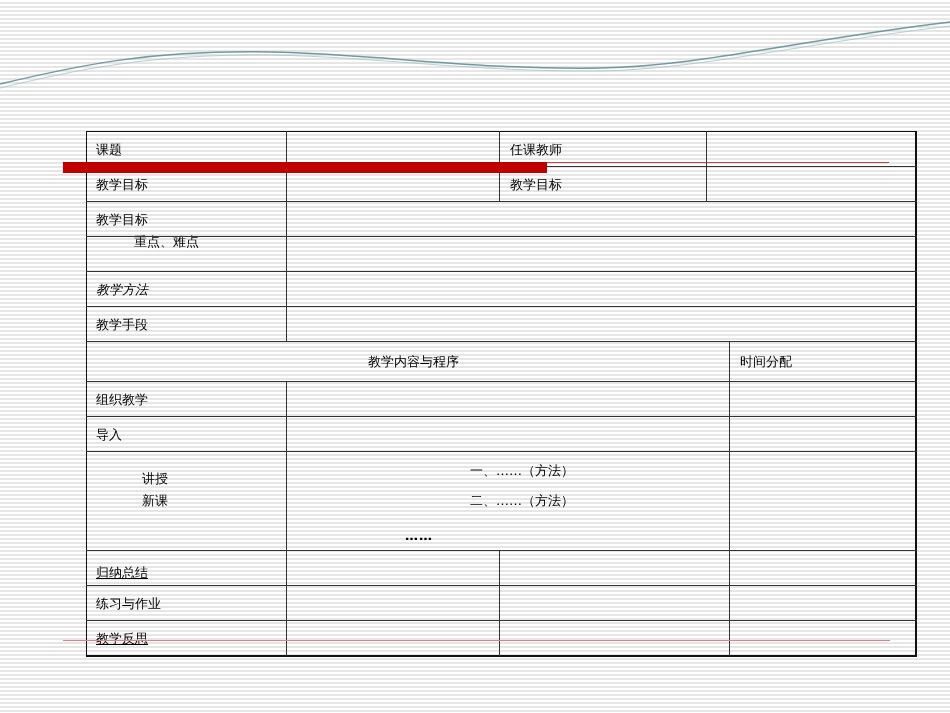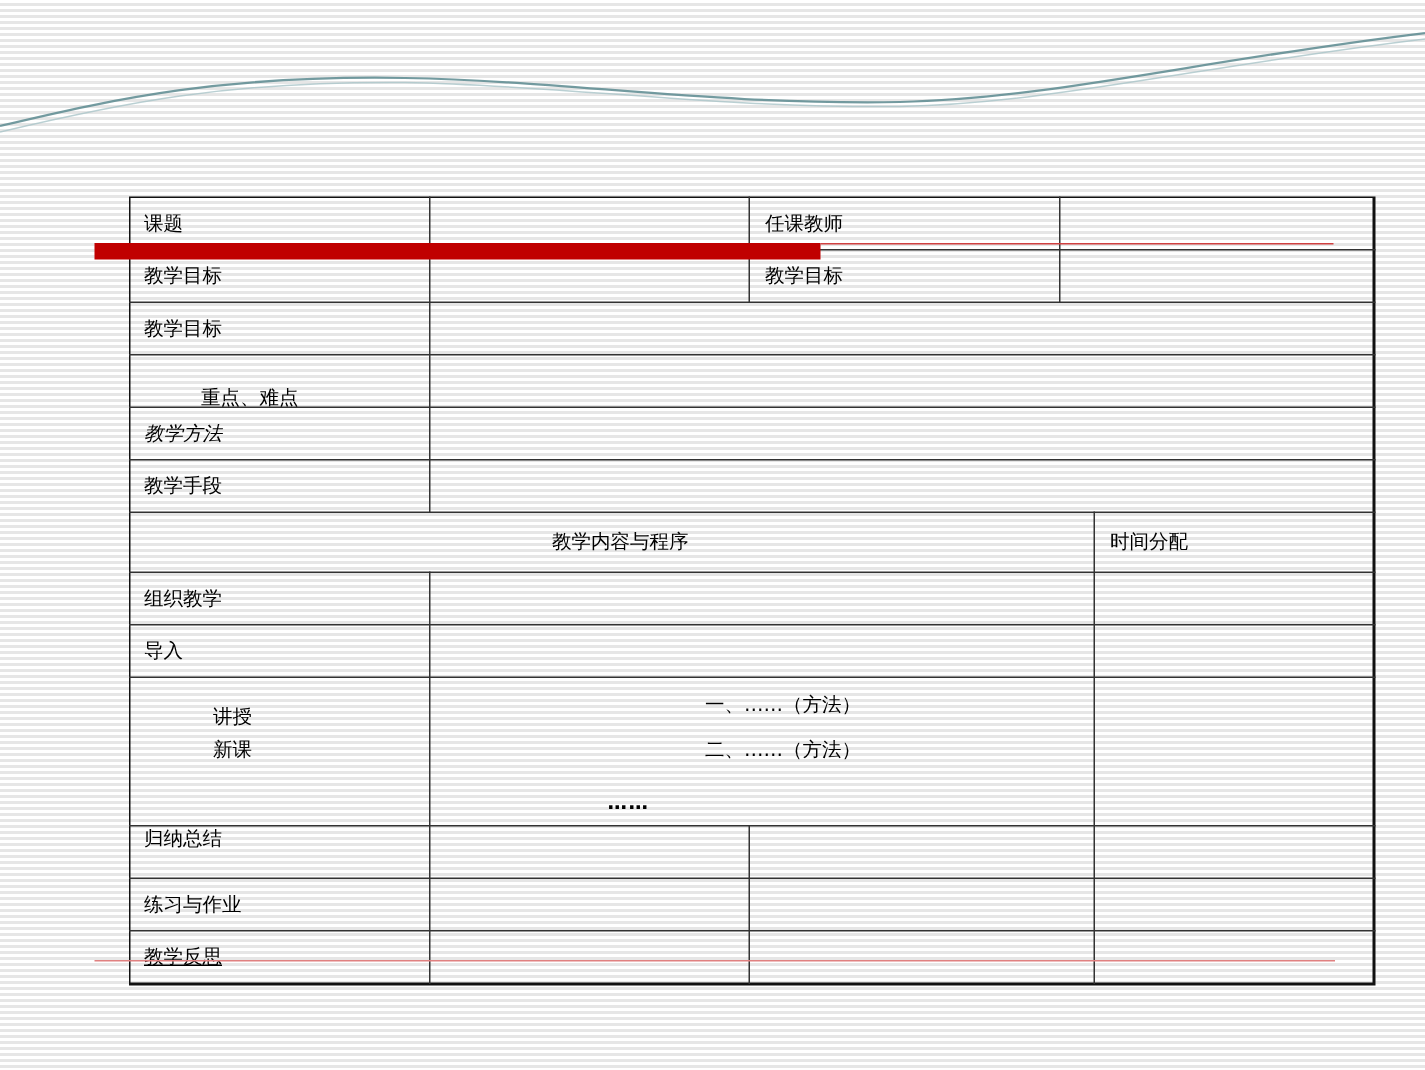--- a/index.html
+++ b/index.html
@@ -62,21 +62,21 @@
   <div class="cell" style="left:500px;top:132px;width:206px;height:35px;">任课教师</div>
   <div class="cell" style="left:707px;top:132px;width:208px;height:35px;"></div>
 
   <div class="cell" style="left:86px;top:167px;width:200px;height:35px;">教学目标</div>
   <div class="cell" style="left:287px;top:167px;width:212px;height:35px;"></div>
   <div class="cell" style="left:500px;top:167px;width:206px;height:35px;">教学目标</div>
   <div class="cell" style="left:707px;top:167px;width:208px;height:35px;"></div>
 
   <div class="cell" style="left:86px;top:202px;width:200px;height:35px;">教学目标</div>
   <div class="cell" style="left:287px;top:202px;width:628px;height:35px;"></div>
-  <div class="cell" style="left:86px;top:248px;width:200px;height:35px;padding-left:48px;">重点、难点</div>
+  <div class="cell" style="left:86px;top:224px;width:200px;height:35px;padding-left:48px;">重点、难点</div>
   <div class="cell" style="left:287px;top:237px;width:628px;height:35px;"></div>
   <div class="cell" style="left:86px;top:272px;width:200px;height:35px;font-style:italic;">教学方法</div>
   <div class="cell" style="left:287px;top:272px;width:628px;height:35px;"></div>
   <div class="cell" style="left:86px;top:307px;width:200px;height:35px;">教学手段</div>
   <div class="cell" style="left:287px;top:307px;width:628px;height:35px;"></div>
 
   <div class="cell center" style="left:86px;top:342px;width:643px;height:40px;">教学内容与程序</div>
   <div class="cell" style="left:730px;top:342px;width:185px;height:40px;">时间分配</div>
 
   <div class="cell" style="left:86px;top:382px;width:200px;height:35px;">组织教学</div>
@@ -86,21 +86,21 @@
   <div class="cell" style="left:287px;top:417px;width:442px;height:35px;"></div>
   <div class="cell" style="left:730px;top:417px;width:185px;height:35px;"></div>
 
   <div class="cell" style="left:142px;top:459px;width:120px;height:40px;padding-left:0;">讲授</div>
   <div class="cell" style="left:142px;top:489px;width:120px;height:24px;padding-left:0;">新课</div>
   <div class="cell" style="left:470px;top:459px;width:220px;height:24px;padding-left:0;">一、……（方法）</div>
   <div class="cell" style="left:470px;top:489px;width:220px;height:24px;padding-left:0;">二、……（方法）</div>
   <div class="cell dots" style="left:405px;top:524px;width:60px;height:24px;padding-left:0;">……</div>
   <div class="cell" style="left:730px;top:452px;width:185px;height:98px;"></div>
 
-  <div class="cell" style="left:86px;top:551px;width:200px;height:18px;">归纳总结</div>
+  <div class="cell" style="left:86px;top:551px;width:200px;height:43px;text-decoration:underline;">归纳总结</div>
   <div class="cell" style="left:287px;top:551px;width:212px;height:35px;"></div>
   <div class="cell" style="left:500px;top:551px;width:229px;height:35px;"></div>
   <div class="cell" style="left:730px;top:551px;width:185px;height:35px;"></div>
 
   <div class="cell" style="left:86px;top:586px;width:200px;height:35px;">练习与作业</div>
   <div class="cell" style="left:287px;top:586px;width:212px;height:35px;"></div>
   <div class="cell" style="left:500px;top:586px;width:229px;height:35px;"></div>
   <div class="cell" style="left:730px;top:586px;width:185px;height:35px;"></div>
 
   <div class="cell" style="left:86px;top:621px;width:200px;height:35px;text-decoration:underline;">教学反思</div>

